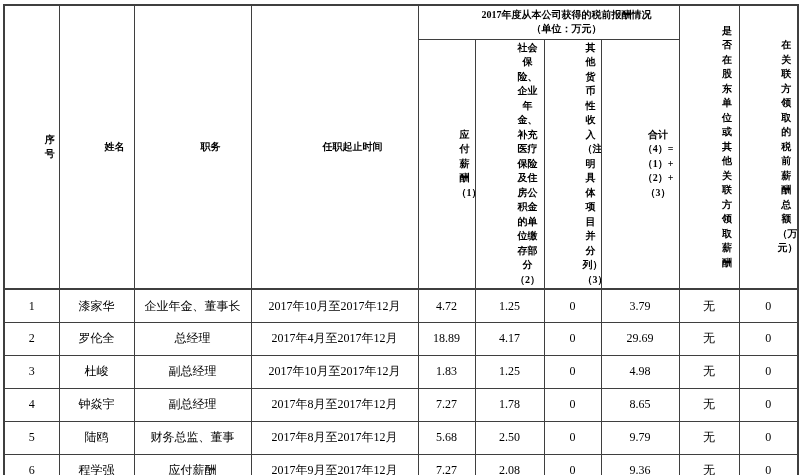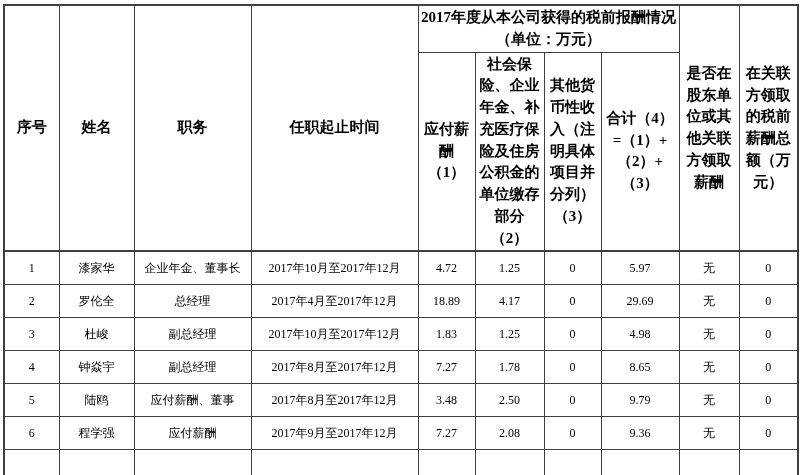--- a/index.html
+++ b/index.html
@@ -28,22 +28,23 @@
     text-align: center;
     vertical-align: middle;
     padding: 1px 2px;
     font-size: 12px;
     line-height: 1.35;
     overflow: hidden;
     word-break: break-all;
   }
   .comp-table th {
     font-weight: bold;
-    font-size: 15px;
+    font-size: 10px;
     line-height: 1.45;
+    padding-left: 38px;
   }
   .comp-table thead tr.group-row { height: 34px; }
   .comp-table thead tr.sub-row { height: 138px; }
   .comp-table tbody tr { height: 33px; }
   .comp-table tbody tr:first-child td { border-top: 2px solid #3f3f3f; }
   .group-header-cell div { text-align: center; }
   .footnote {
     margin: 9px 0 0 2px;
     font-size: 11.5px;
     font-family: "Liberation Sans", "DejaVu Sans", sans-serif;
@@ -90,21 +91,21 @@
     </thead>
     <tbody>
       <tr>
         <td>1</td>
         <td>漆家华</td>
         <td>企业年金、董事长</td>
         <td>2017年10月至2017年12月</td>
         <td>4.72</td>
         <td>1.25</td>
         <td>0</td>
-        <td>5.97</td>
+        <td>3.79</td>
         <td>无</td>
         <td>0</td>
       </tr>
       <tr>
         <td>2</td>
         <td>罗伦全</td>
         <td>总经理</td>
         <td>2017年4月至2017年12月</td>
         <td>18.89</td>
         <td>4.17</td>
@@ -133,23 +134,23 @@
         <td>7.27</td>
         <td>1.78</td>
         <td>0</td>
         <td>8.65</td>
         <td>无</td>
         <td>0</td>
       </tr>
       <tr>
         <td>5</td>
         <td>陆鸥</td>
-        <td>应付薪酬、董事</td>
+        <td>财务总监、董事</td>
         <td>2017年8月至2017年12月</td>
-        <td>3.48</td>
+        <td>5.68</td>
         <td>2.50</td>
         <td>0</td>
         <td>9.79</td>
         <td>无</td>
         <td>0</td>
       </tr>
       <tr>
         <td>6</td>
         <td>程学强</td>
         <td>应付薪酬</td>

